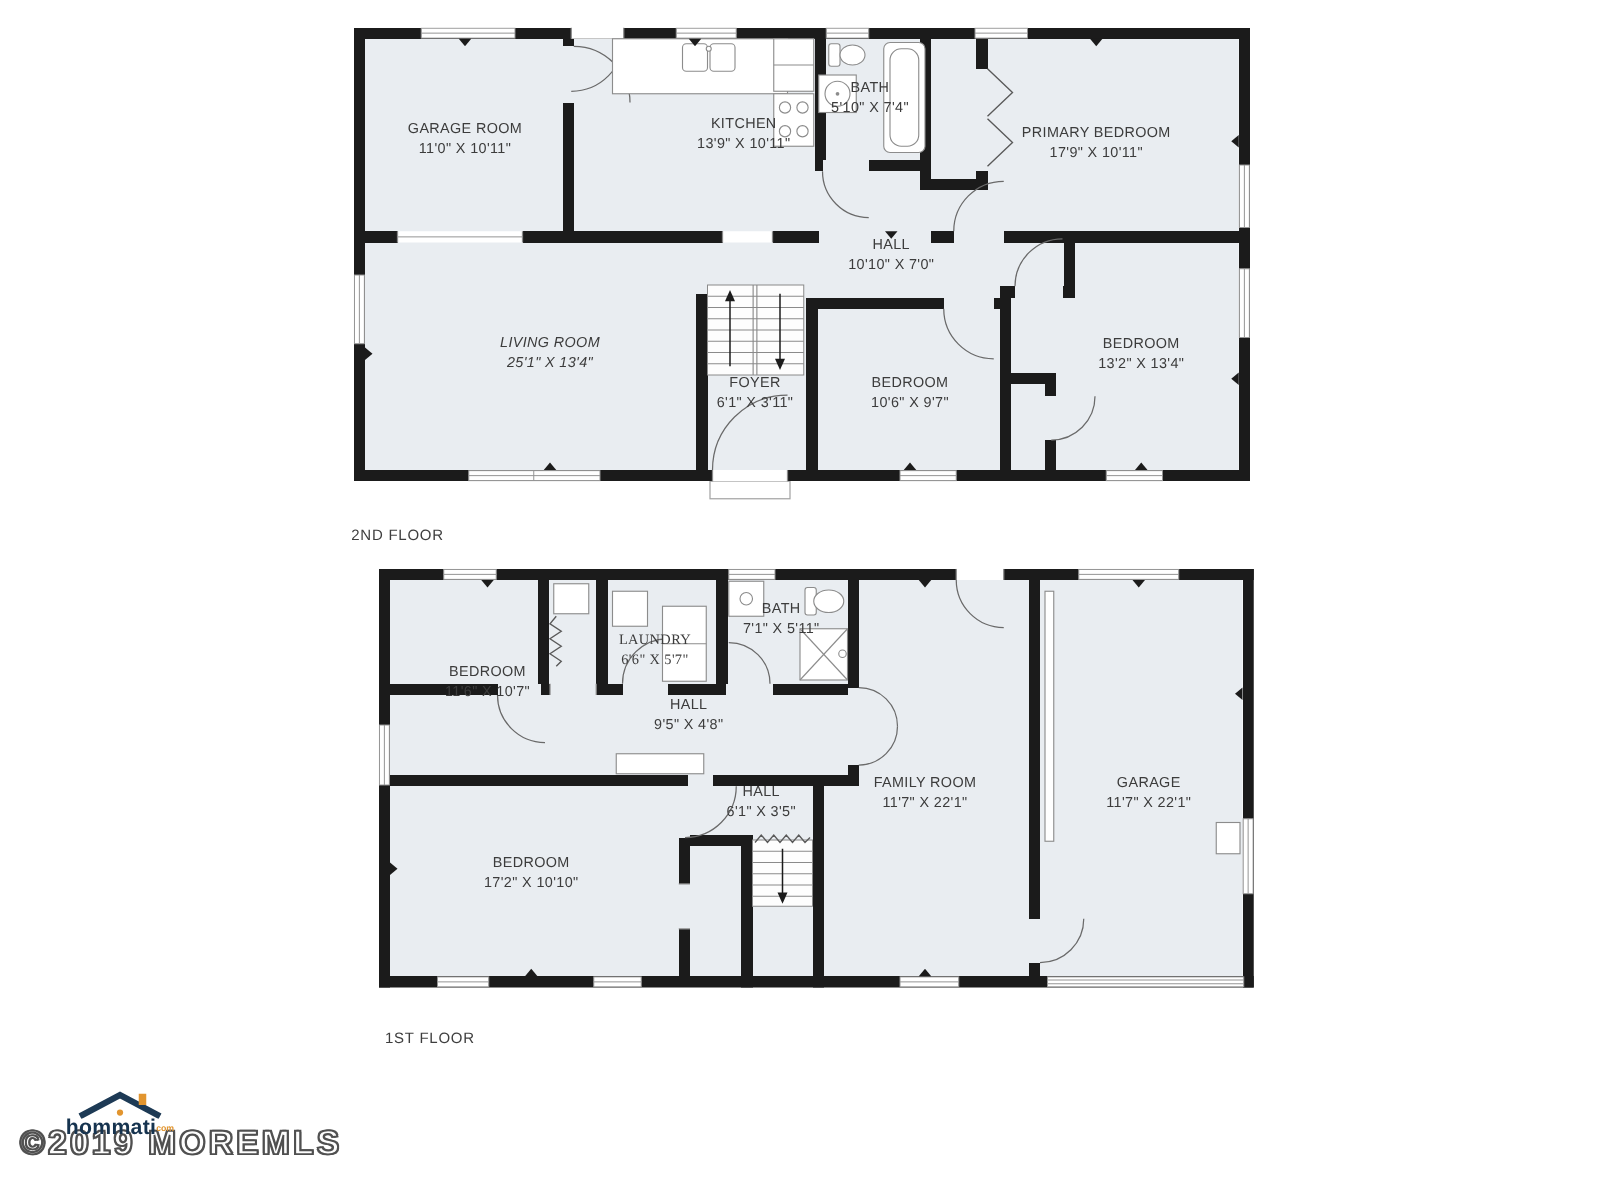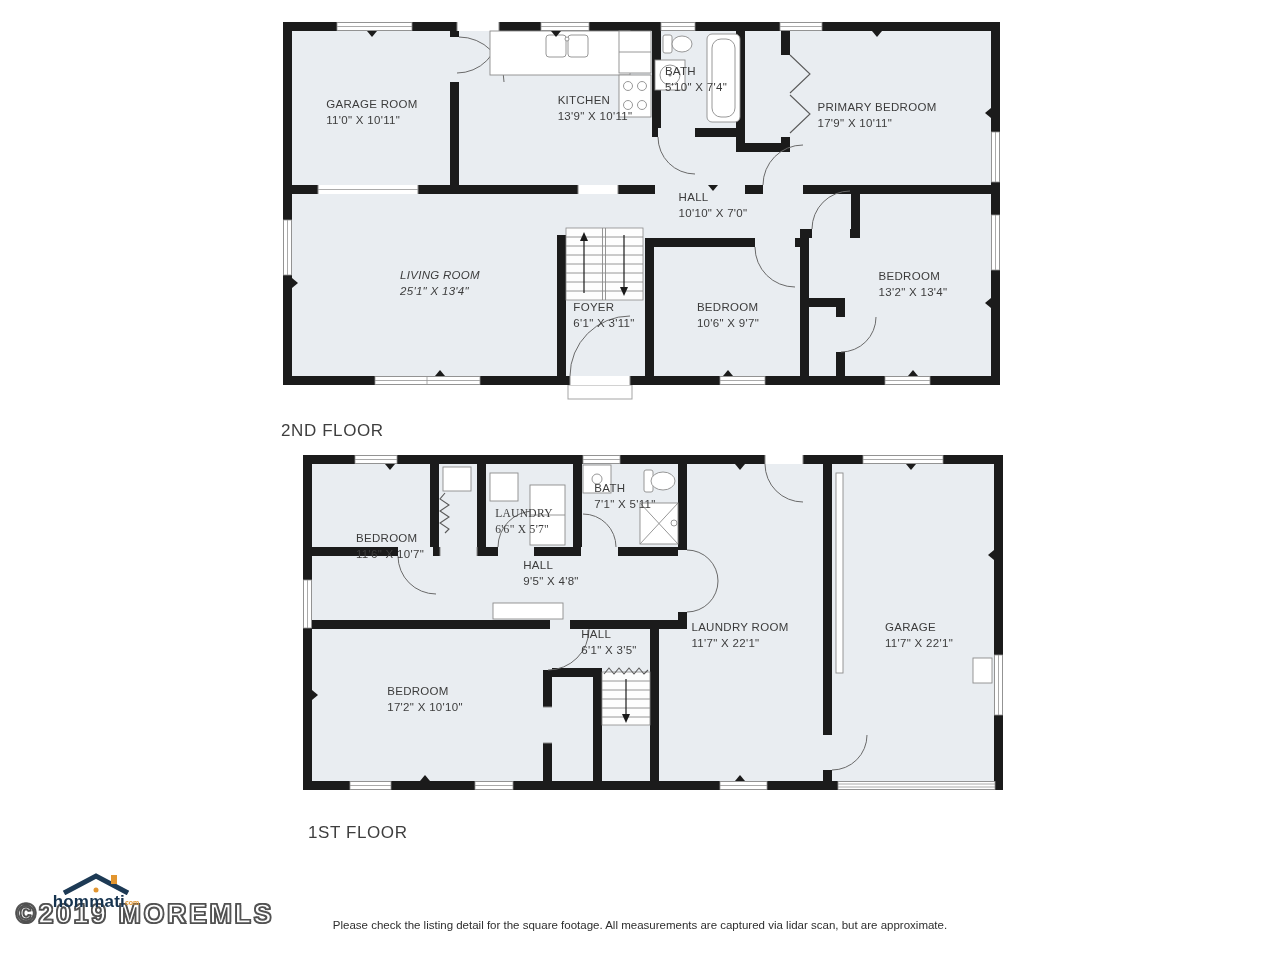--- a/index.html
+++ b/index.html
@@ -1,24 +1,24 @@
 <!DOCTYPE html>
 <html><head>
 <meta charset="utf-8">
 <style>
   html,body{margin:0;padding:0;}
   body{width:1280px;height:960px;background:#ffffff;font-family:"Liberation Sans",sans-serif;position:relative;overflow:hidden;}
   .page{position:absolute;left:0;top:0;width:1280px;height:960px;background:#ffffff;}
   .plan{position:absolute;}
   .plan svg{display:block;}
-  .room-label{position:absolute;transform:translate(-50%,-50%);text-align:left;color:#3c3c3c;
+  .room-label{position:absolute;transform:translate(-50%,-50%);text-align:center;color:#3c3c3c;
     font-size:11.5px;line-height:15.5px;letter-spacing:.3px;white-space:nowrap;z-index:5;}
   .room-label .rname{display:block;}
   .room-label .rdims{display:block;}
-  .floor-caption{position:absolute;font-size:17px;color:#3e3e3e;letter-spacing:.6px;z-index:5;}
+  .floor-caption{position:absolute;font-size:12px;color:#3e3e3e;letter-spacing:.6px;z-index:5;}
   .logo{position:absolute;left:40px;top:872px;width:112px;text-align:center;z-index:6;}
   .logo-house{display:block;margin:0 auto;}
   .logo-text{font-size:17px;font-weight:700;color:#16334f;letter-spacing:.2px;line-height:14px;}
   .logo-suffix{font-size:7px;color:#e2952f;font-weight:700;vertical-align:2px;letter-spacing:0;}
   .copyright{position:absolute;left:16px;top:899px;font-size:27px;font-weight:700;letter-spacing:2.5px;
     color:#fdfdfd;-webkit-text-stroke:1.4px #4f4f4f;
     text-shadow:-1px -1px 0 #5a5a5a,1px -1px 0 #5a5a5a,-1px 1px 0 #5a5a5a,1px 1px 0 #5a5a5a;z-index:4;}
   .disclaimer{position:absolute;left:0;right:0;top:919px;text-align:center;font-size:11.5px;color:#2e2e2e;z-index:6;}
   .wallfill{fill:#1b1b1b;}
   .floorfill{fill:#e9edf1;}
@@ -407,21 +407,21 @@
     </div>
     <div class="room-label" style="left:322px;top:41px;">
       <span class="rname">BATH</span>
       <span class="rdims">7'1" X 5'11"</span>
     </div>
     <div class="room-label" style="left:248px;top:118px;">
       <span class="rname">HALL</span>
       <span class="rdims">9'5" X 4'8"</span>
     </div>
     <div class="room-label" style="left:437px;top:180px;">
-      <span class="rname">LAUNDRY ROOM</span>
+      <span class="rname">FAMILY ROOM</span>
       <span class="rdims">11'7" X 22'1"</span>
     </div>
     <div class="room-label" style="left:616px;top:180px;">
       <span class="rname">GARAGE</span>
       <span class="rdims">11'7" X 22'1"</span>
     </div>
     <div class="room-label" style="left:306px;top:187px;">
       <span class="rname">HALL</span>
       <span class="rdims">6'1" X 3'5"</span>
     </div>
@@ -437,15 +437,14 @@
     <svg class="logo-house" width="80" height="23" viewBox="0 0 80 23">
       <path d="M 8 21 L 40 4 L 72 21" stroke="#1d3a55" stroke-width="5" fill="none"></path>
       <rect x="55" y="3" width="6" height="9" fill="#e2952f"></rect>
       <circle cx="40" cy="18" r="2.5" fill="#e2952f"></circle>
     </svg>
     <div class="logo-text"><span>hommati</span><span class="logo-suffix">com</span></div>
   </div>
 
   <div class="copyright">©2019 MOREMLS</div>
 
-  <div class="disclaimer">Please check the listing detail for the square footage. All measurements are captured via lidar scan, but are approximate.</div>
 
 </div>
 
 </body></html>

